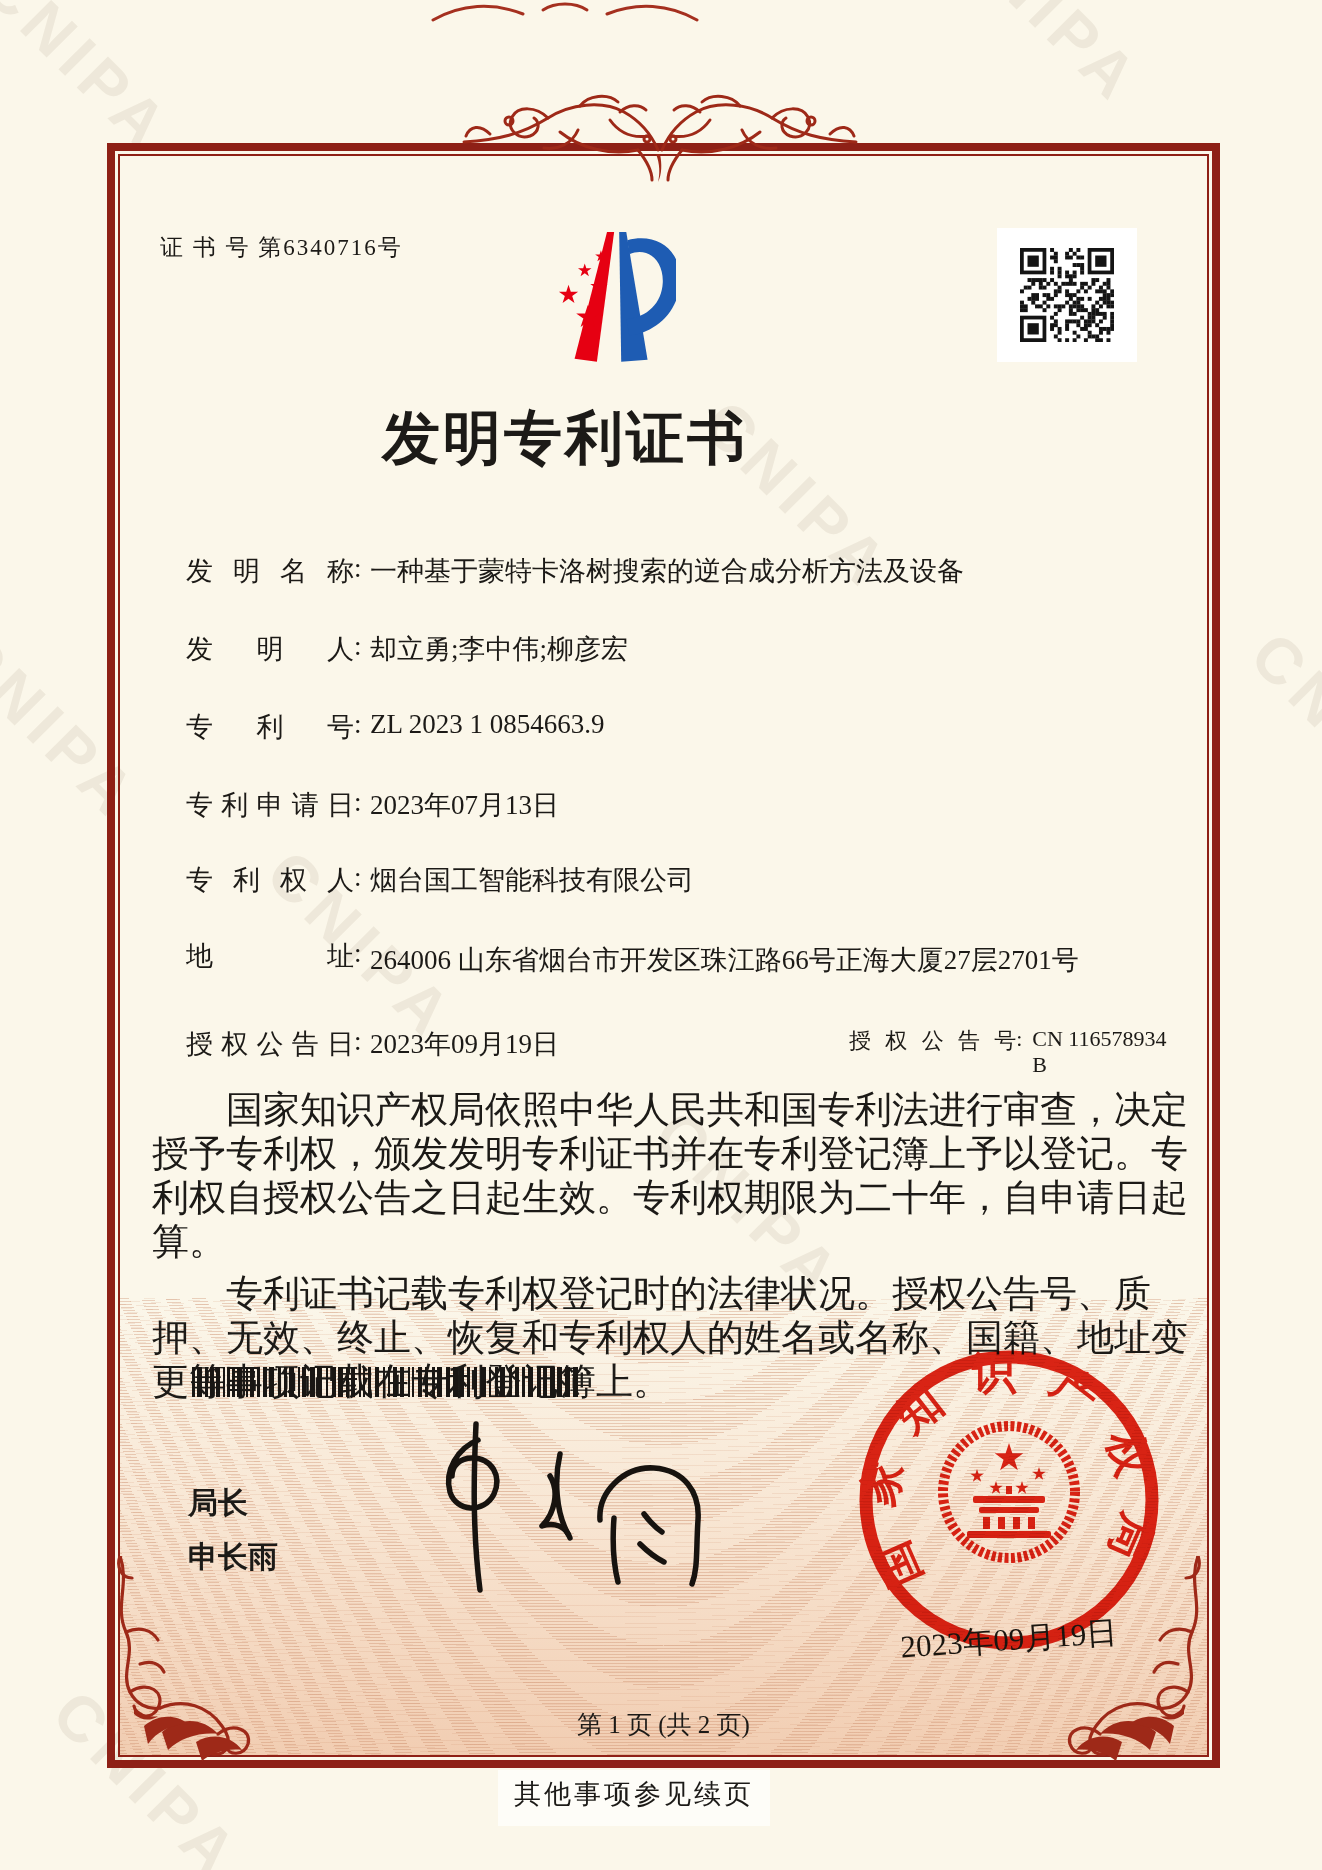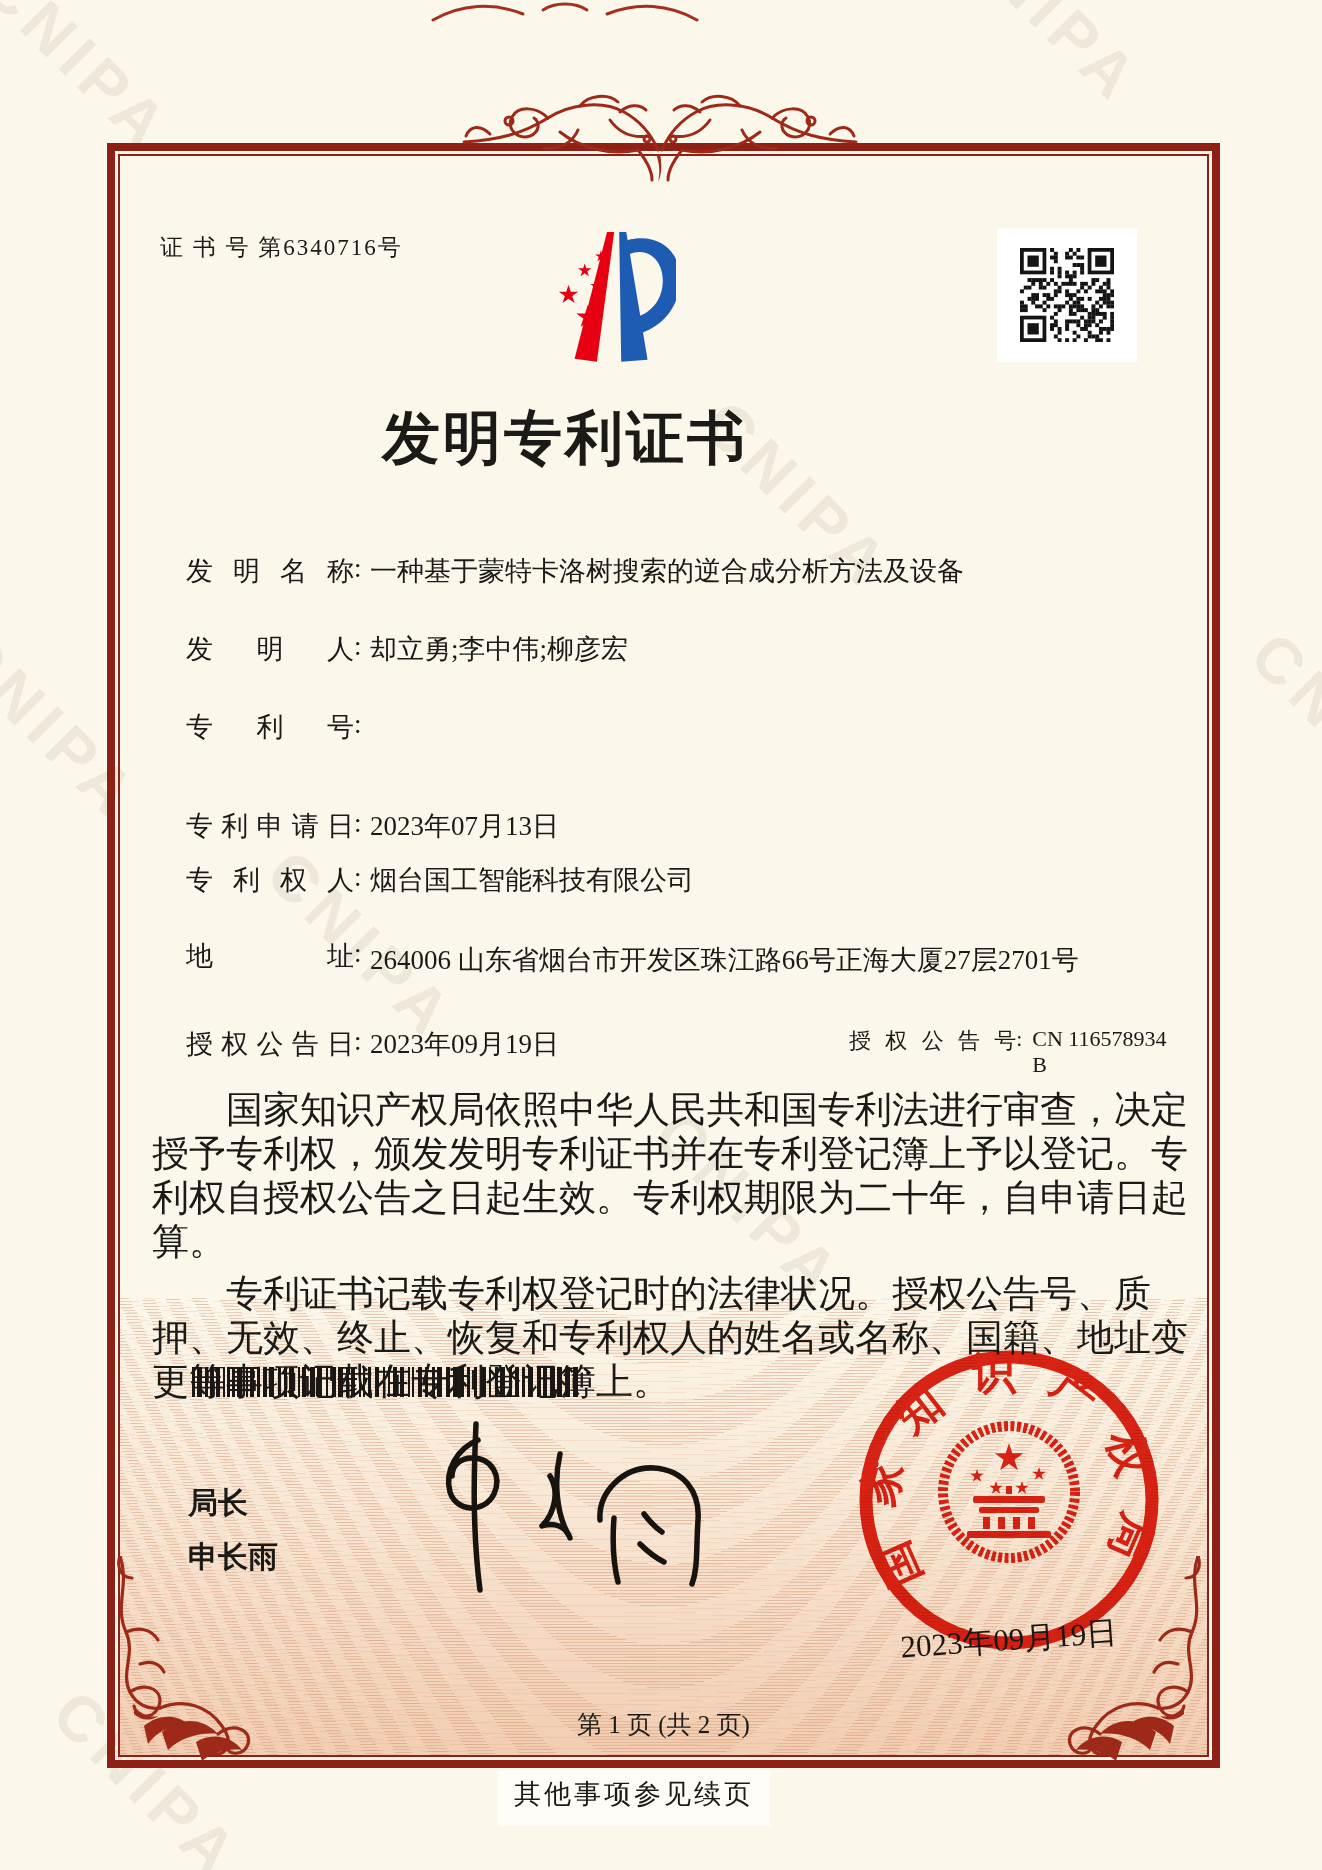--- a/index.html
+++ b/index.html
@@ -398,22 +398,23 @@
   <span class="f-value">一种基于蒙特卡洛树搜索的逆合成分析方法及设备</span>
 </div>
 <div class="frow" style="top:631px">
   <span class="f-label">发明人</span>
     <span class="f-colon">:</span>
   <span class="f-value">却立勇;李中伟;柳彦宏</span>
 </div>
 <div class="frow" style="top:709px">
   <span class="f-label">专利号</span>
     <span class="f-colon">:</span>
-</div>
-<div class="frow" style="top:808px">
+  <span class="f-value">ZL 2023 1 0854663.9</span>
+</div>
+<div class="frow" style="top:787px">
   <span class="f-label">专利申请日</span>
     <span class="f-colon">:</span>
   <span class="f-value">2023年07月13日</span>
 </div>
 <div class="frow" style="top:862px">
   <span class="f-label">专利权人</span>
     <span class="f-colon">:</span>
   <span class="f-value">烟台国工智能科技有限公司</span>
 </div>
 <div class="frow" style="top:938px">

